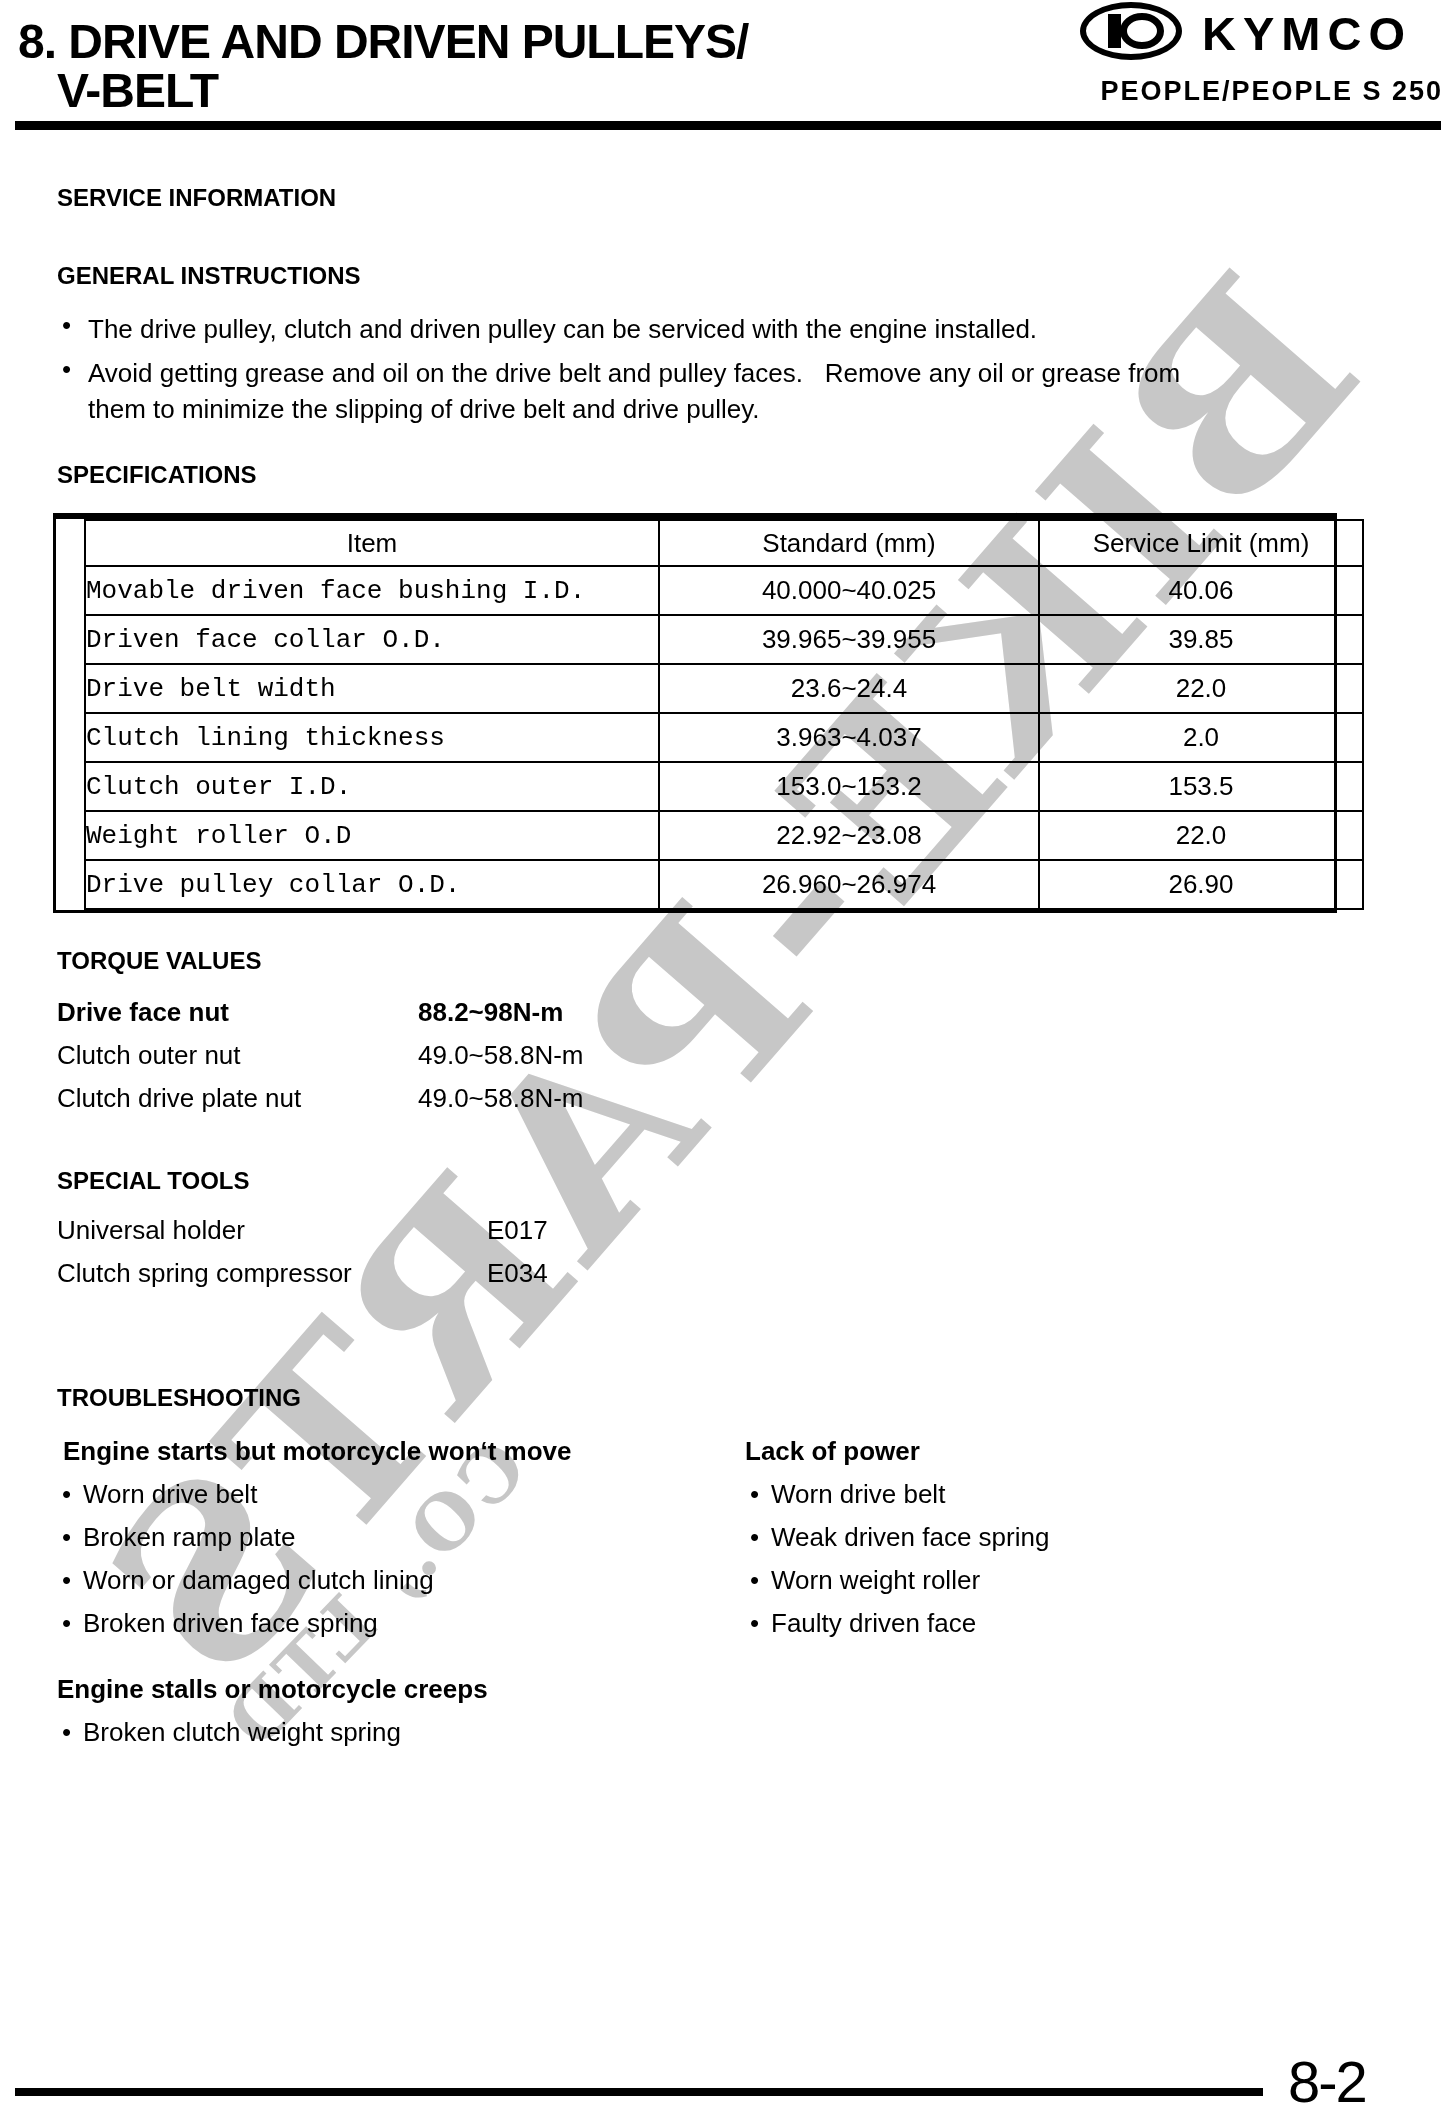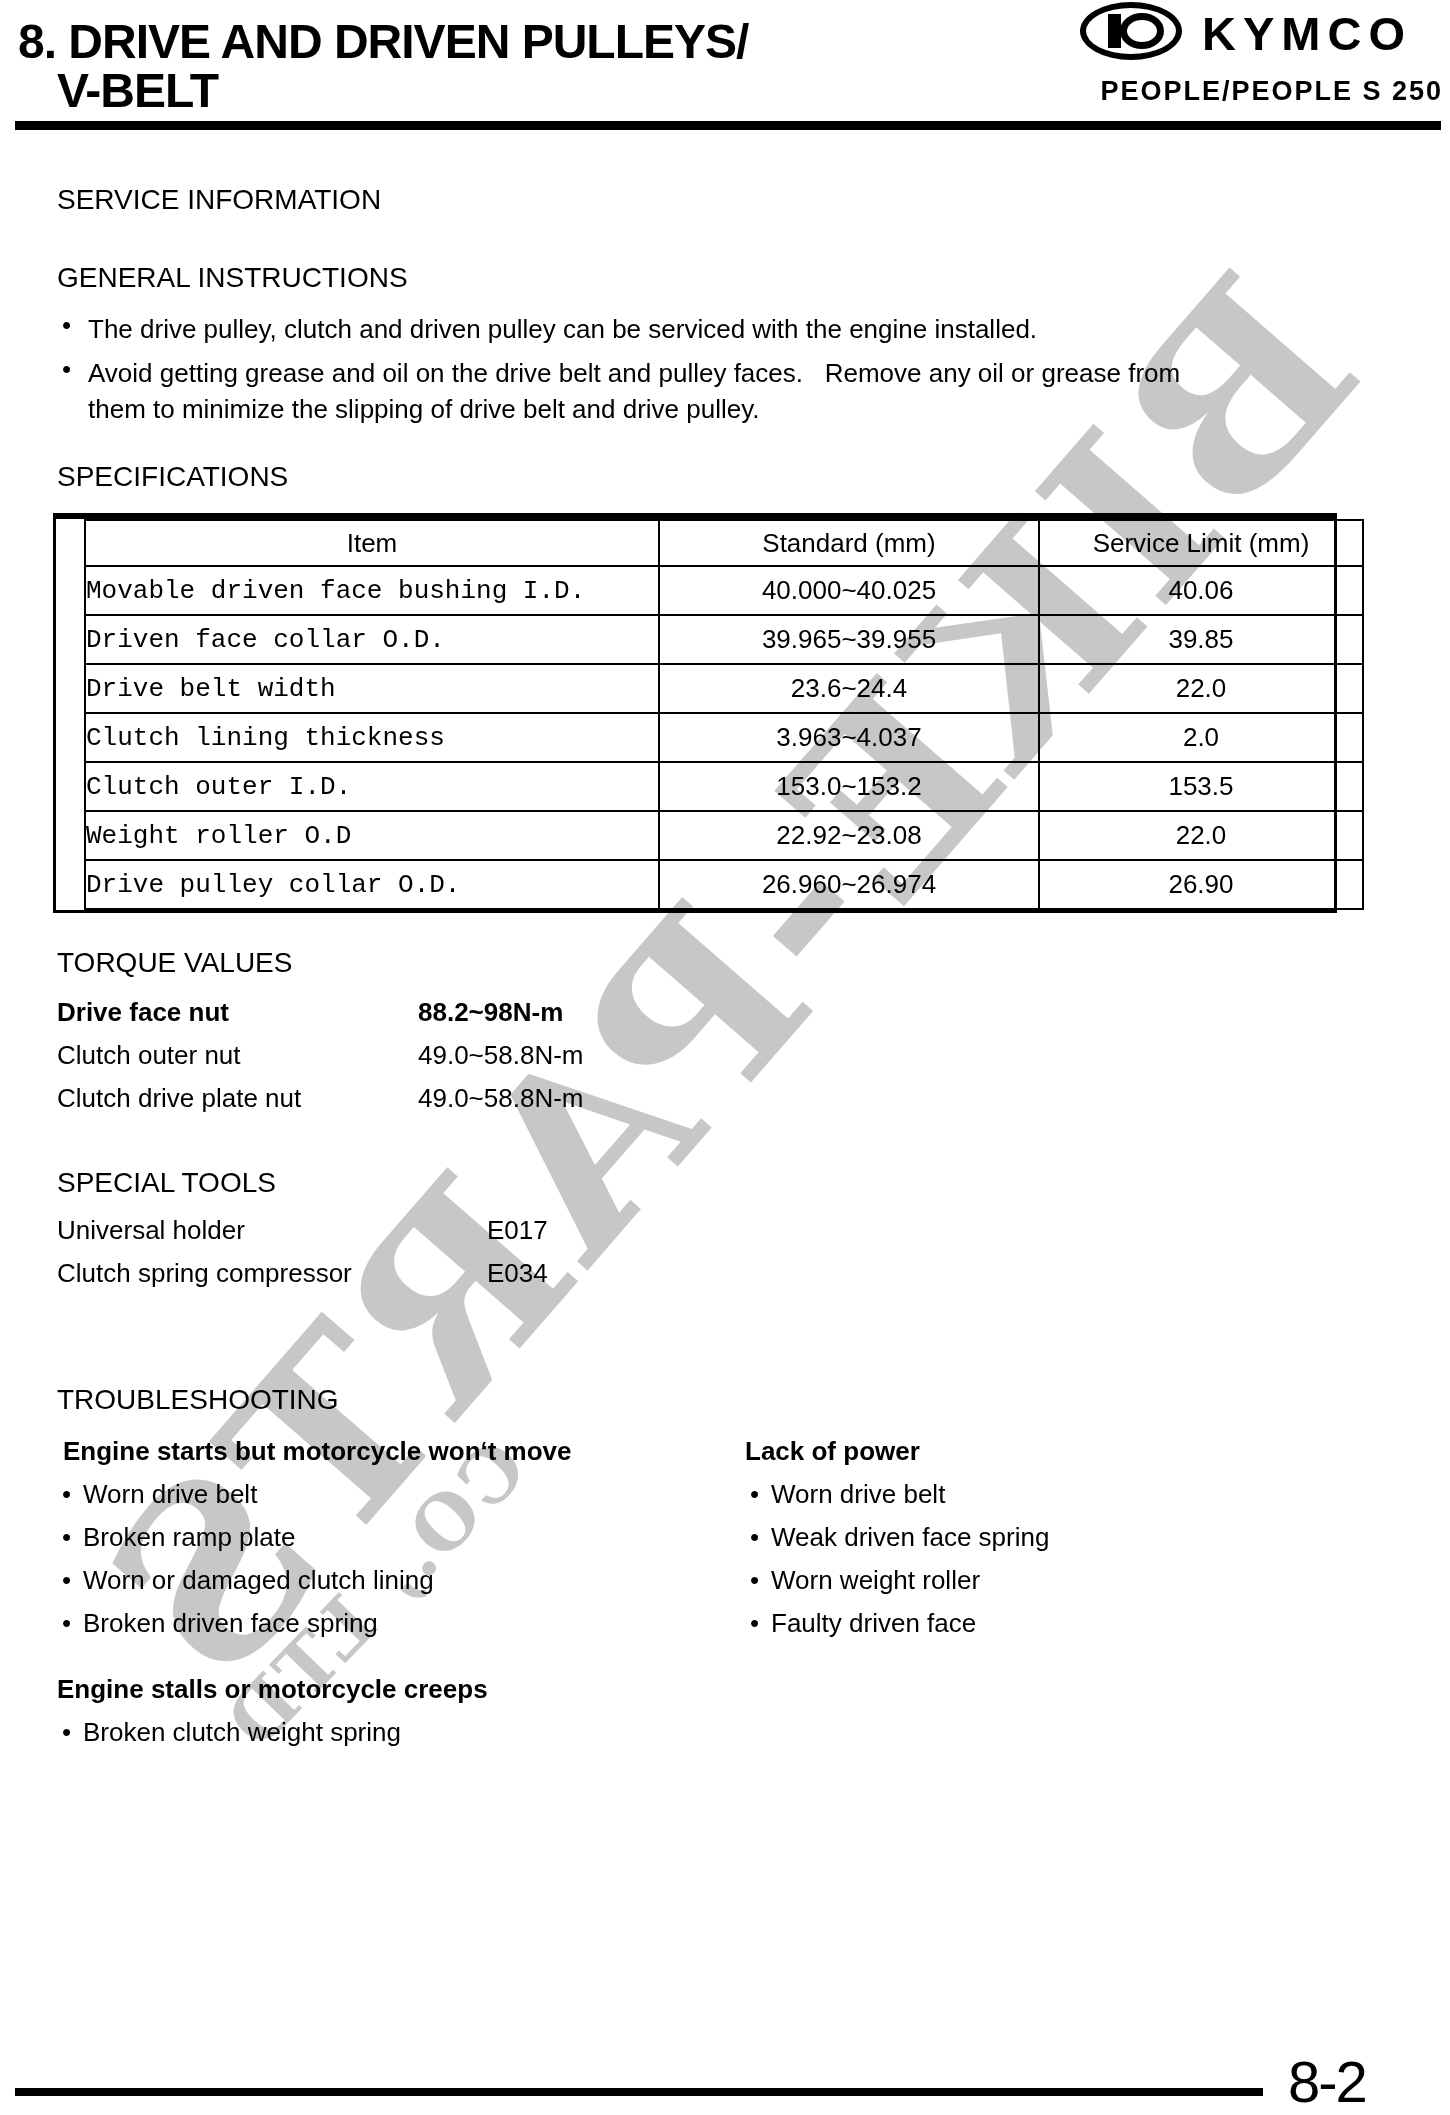--- a/index.html
+++ b/index.html
@@ -29,21 +29,21 @@
   .title-l1 { position:absolute; left:18px; top:14px; font-size:48px; font-weight:bold; letter-spacing:-1px; white-space:nowrap; }
   .title-l2 { position:absolute; left:57px; top:63px; font-size:48px; font-weight:bold; letter-spacing:-1px; white-space:nowrap; }
   .logo-wrap { position:absolute; left:1080px; top:2px; width:360px; height:60px; }
   .logo-ellipse { position:absolute; left:0; top:0; width:90px; height:46px; border:6px solid #000; border-radius:50%; }
   .logo-stem { position:absolute; left:28px; top:12px; width:13px; height:34px; background:#000; }
   .logo-inner { position:absolute; left:40px; top:11px; width:30px; height:22px; border:7px solid #000; border-radius:50%; }
   .logo-text { position:absolute; left:122px; top:4px; font-size:47px; font-weight:bold; letter-spacing:7px; white-space:nowrap; }
   .model-text { position:absolute; left:1043px; top:76px; width:400px; text-align:right; font-size:27px; font-weight:bold; letter-spacing:2px; white-space:nowrap; }
   .rule-top { position:absolute; left:15px; top:121px; width:1426px; height:9px; background:#000; }
   
-  .h1 { position:absolute; left:57px; font-size:28px; font-weight:normal; white-space:nowrap; }
+  .h1 { position:absolute; left:57px; font-size:24px; font-weight:bold; white-space:nowrap; }
   .sub-h { position:absolute; font-size:26px; font-weight:bold; white-space:nowrap; }
   .bullet-item { position:absolute; font-size:26px; padding-left:31px; }
   .bullet-item .dot { position:absolute; left:5px; top:-1px; }
   .bullet-item .txt { display:block; line-height:36px; white-space:pre-wrap; }
   .li-row { position:absolute; font-size:26px; white-space:nowrap; }
   .li-row .dot { display:inline-block; width:26px; padding-left:5px; box-sizing:border-box; }
   
   .spec-wrap { position:absolute; left:53px; top:513px; width:1284px; border:3px solid #000; border-top:6px solid #000; box-sizing:border-box;padding-left:28px; }
   table.spec { border-collapse:collapse; width:100%; table-layout:fixed; }
   table.spec th, table.spec td { border:2px solid #000; height:47px; font-size:26px; font-weight:normal; padding:0; overflow:hidden; }

